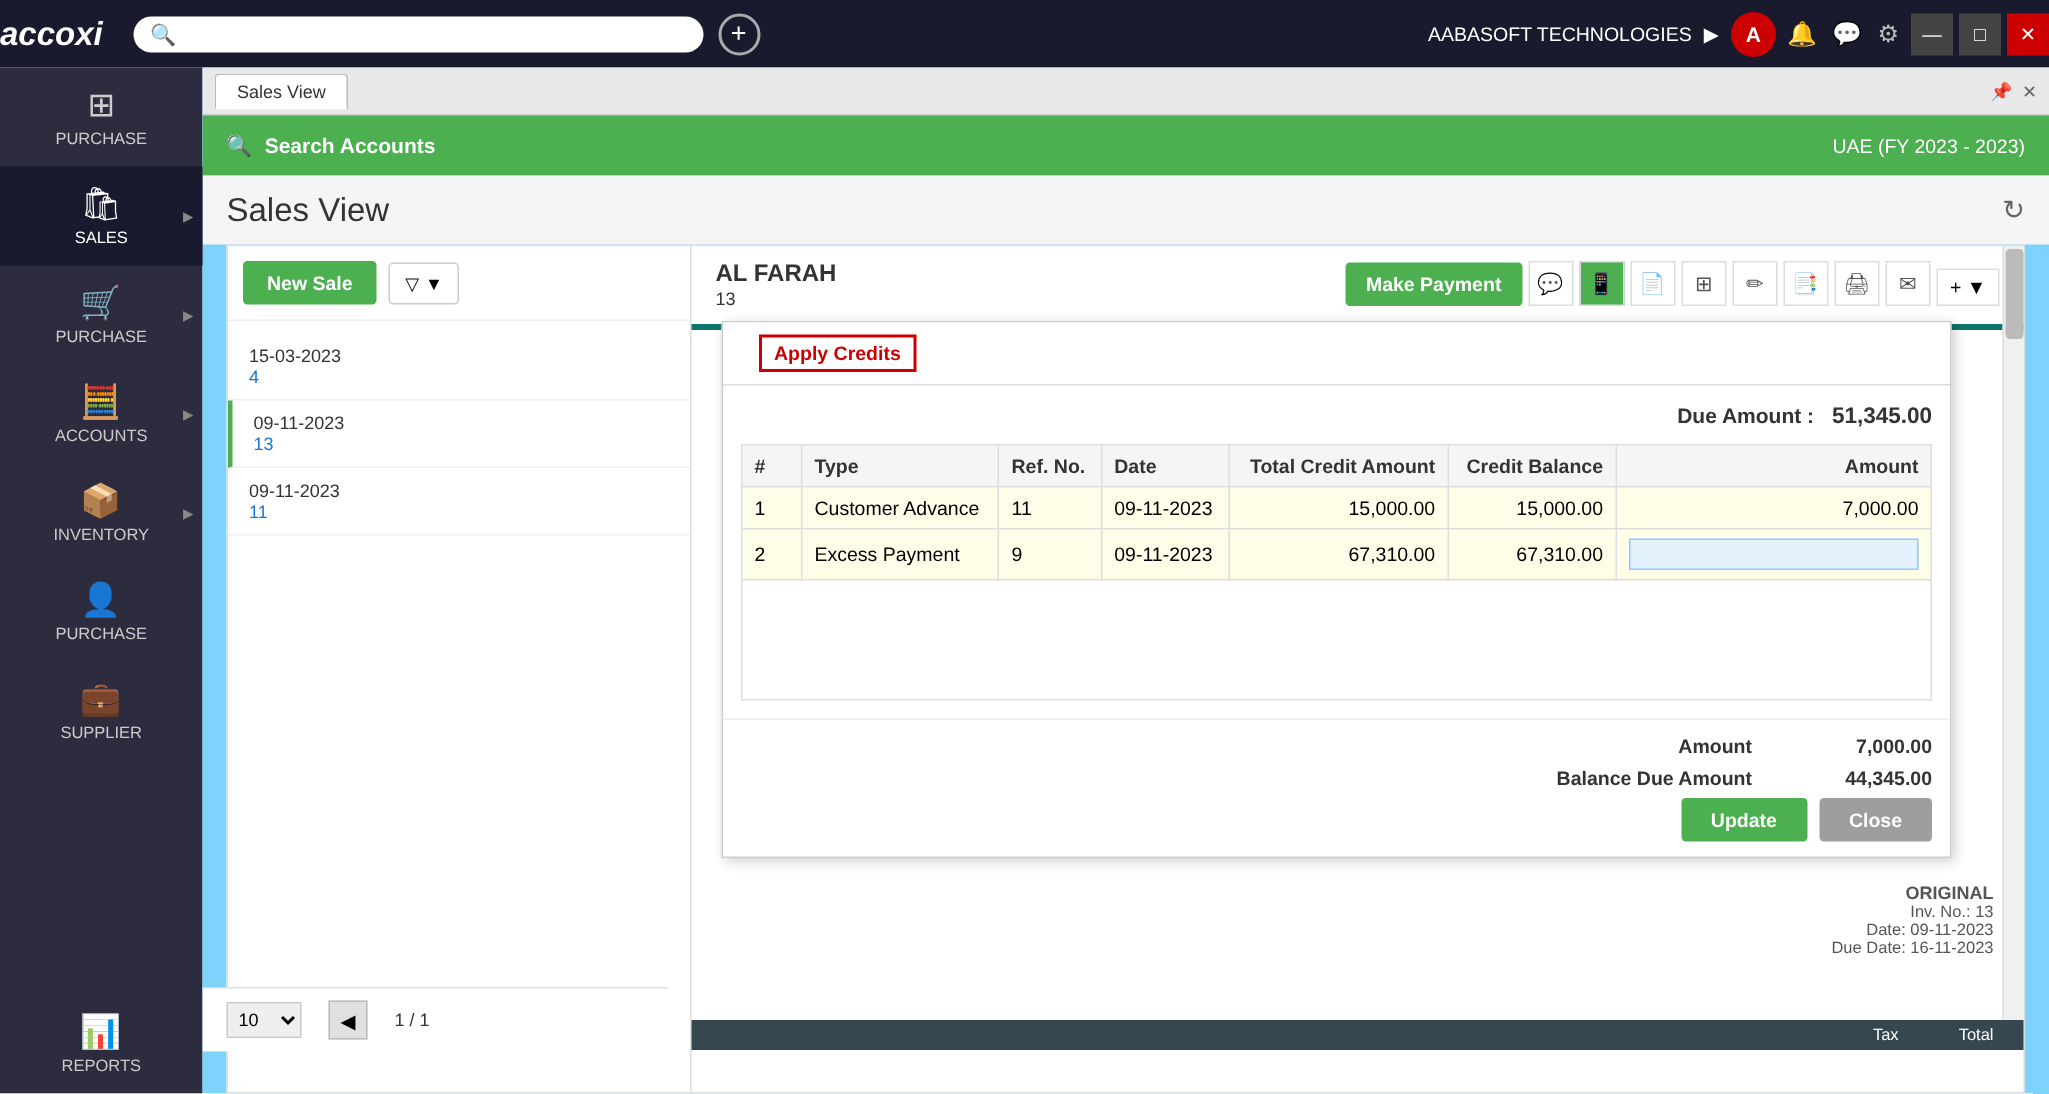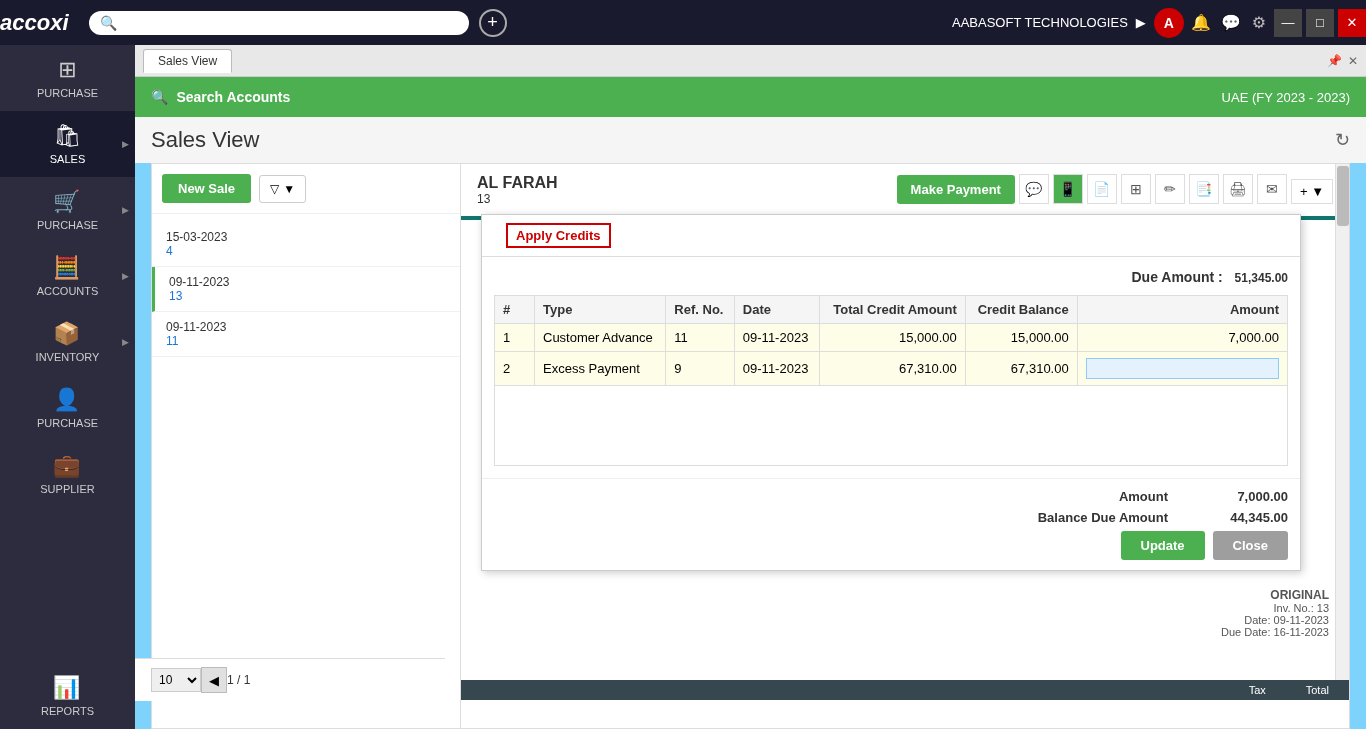--- a/index.html
+++ b/index.html
@@ -409,21 +409,21 @@
       background: #bbb;
       border-radius: 3px;
       margin: 2px auto;
     }
 
     
     .pagination-bar {
       display: flex;
       align-items: center;
       padding: 8px 16px;
-      gap: 0;
+      gap: 18px;
       border-top: 1px solid #ddd;
       background: white;
     }
     .page-select {
       width: 50px;
       padding: 3px;
       border: 1px solid #ccc;
       font-size: 12px;
     }
     .page-btn {
@@ -608,21 +608,21 @@
           </div>
 
           <div class="dialog-overlay">
             <div class="dialog-box">
               <div class="dialog-title-bar">
                 <span class="dialog-title">Apply Credits</span>
               </div>
               <div class="dialog-body">
                 <div class="due-amount-row">
                   <span>Due Amount :</span>
-                  <span style="margin-left:8px; font-size:12px;">51,345.00</span>
+                  <span style="margin-left:8px; font-size:15px;">51,345.00</span>
                 </div>
                 <table class="credits-table">
                   <thead>
                     <tr>
                       <th style="width:40px;">#</th>
                       <th>Type</th>
                       <th>Ref. No.</th>
                       <th>Date</th>
                       <th class="right">Total Credit Amount</th>
                       <th class="right">Credit Balance</th>

